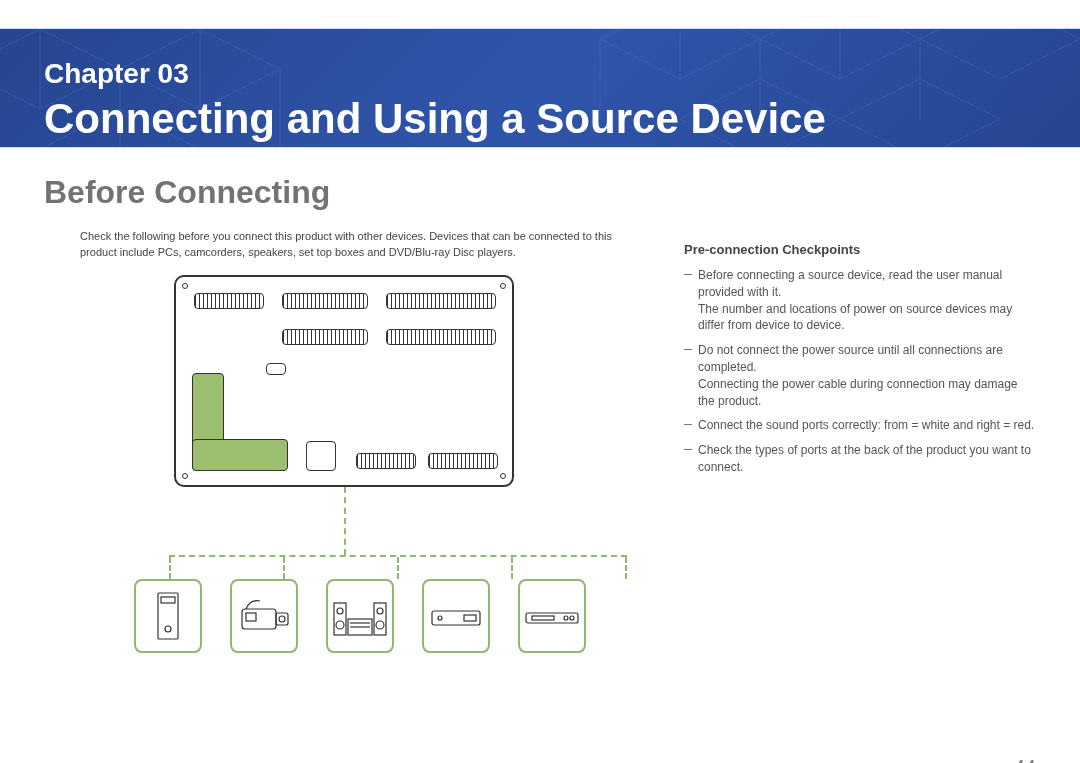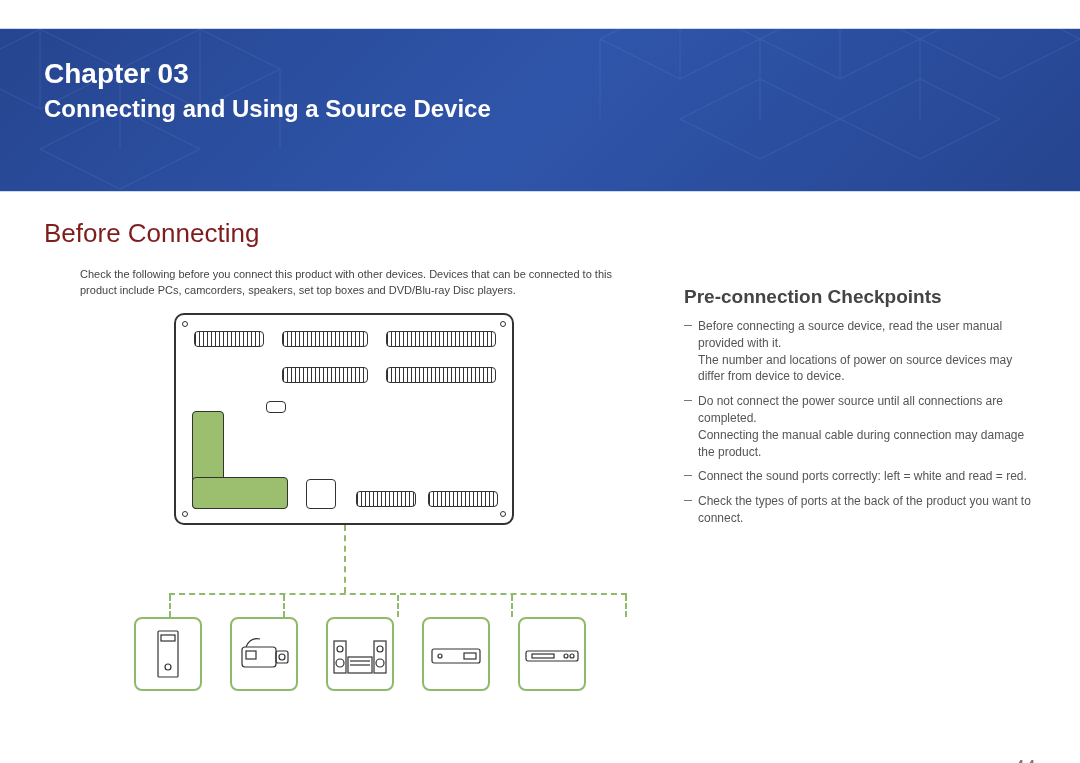--- a/index.html
+++ b/index.html
@@ -3,21 +3,21 @@
 <meta charset="utf-8">
 <style>
   * { box-sizing: border-box; margin: 0; padding: 0; }
   html, body { width: 1080px; height: 763px; font-family: "Segoe UI", Arial, sans-serif; background: #fff; color: #333; }
   .page { position: relative; width: 1080px; height: 763px; padding: 0; }
 
   
   .banner {
     position: relative;
     width: 100%;
-    height: 164px;
+    height: 120px;
     background: #2a4a9a;
     background: linear-gradient(135deg, #264590 0%, #2f55aa 50%, #264590 100%);
     overflow: hidden;
     border-top: 1px solid #c9d9f2;
     border-bottom: 1px solid #c9d9f2;
     margin-top: 28px;
   }
   .banner .cubes {
     position: absolute; inset: 0; opacity: 0.35;
   }
@@ -26,36 +26,36 @@
     color: #ffffff;
     font-weight: 600;
     font-size: 28px;
     line-height: 1.2;
     padding: 28px 0 0 44px;
   }
   .banner h2 {
     position: relative;
     color: #ffffff;
     font-weight: 700;
-    font-size: 24px;
+    font-size: 42px;
     padding: 4px 0 0 44px;
   }
 
   .content {
     display: flex;
     gap: 40px;
     padding: 26px 44px 0 44px;
   }
   .col-left { flex: 0 0 600px; }
   .col-right { flex: 1; padding-top: 68px; }
 
   .section-title {
-    color: #7f1d1d;
-    font-size: 26px;
-    font-weight: 400;
+    color: #737373;
+    font-size: 32px;
+    font-weight: 700;
     margin-bottom: 18px;
   }
   .intro {
     font-size: 11px;
     line-height: 1.45;
     color: #444;
     margin-bottom: 14px;
     margin-left: 36px;
   }
 
@@ -122,21 +122,21 @@
   .devices {
     display: flex; gap: 28px; margin-top: 22px; margin-left: 20px;
   }
   .device {
     width: 86px; height: 74px; border: 2px solid #8fb96b; border-radius: 8px;
     display: flex; align-items: center; justify-content: center; background: #fff;
   }
   .device svg { width: 64px; height: 54px; }
 
   .subheading {
-    font-size: 19px; font-weight: 700; color: #444; margin-bottom: 10px;
+    font-size: 13px; font-weight: 700; color: #444; margin-bottom: 10px;
   }
   .checklist { list-style: none; font-size: 12px; color: #555; }
   .checklist li { position: relative; padding-left: 14px; margin-bottom: 8px; line-height: 1.4; }
   .checklist li::before {
     content: ""; position: absolute; left: 0; top: 7px; width: 8px; height: 1px; background: #777;
   }
   .checklist .subline { display: block; }
 
   .page-number {
     position: absolute; bottom: 12px; right: 44px; font-size: 20px; color: #777;
@@ -258,24 +258,24 @@
 
     <div class="col-right">
       <div class="subheading">Pre-connection Checkpoints</div>
       <ul class="checklist">
         <li>
           <span>Before connecting a source device, read the user manual provided with it.</span>
           <span class="subline">The number and locations of power on source devices may differ from device to device.</span>
         </li>
         <li>
           <span>Do not connect the power source until all connections are completed.</span>
-          <span class="subline">Connecting the manual cable during connection may damage the product.</span>
-        </li>
-        <li>
-          <span>Connect the sound ports correctly: left = white and read = red.</span>
+          <span class="subline">Connecting the power cable during connection may damage the product.</span>
+        </li>
+        <li>
+          <span>Connect the sound ports correctly: from = white and right = red.</span>
         </li>
         <li>
           <span>Check the types of ports at the back of the product you want to connect.</span>
         </li>
       </ul>
     </div>
   </div>
 
   <div class="page-number">44</div>
 </div>

